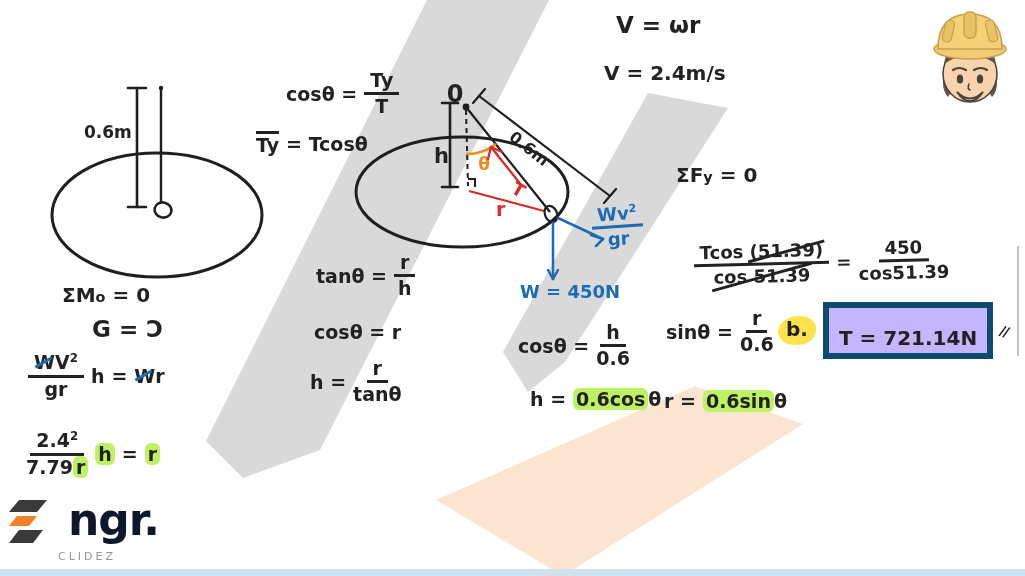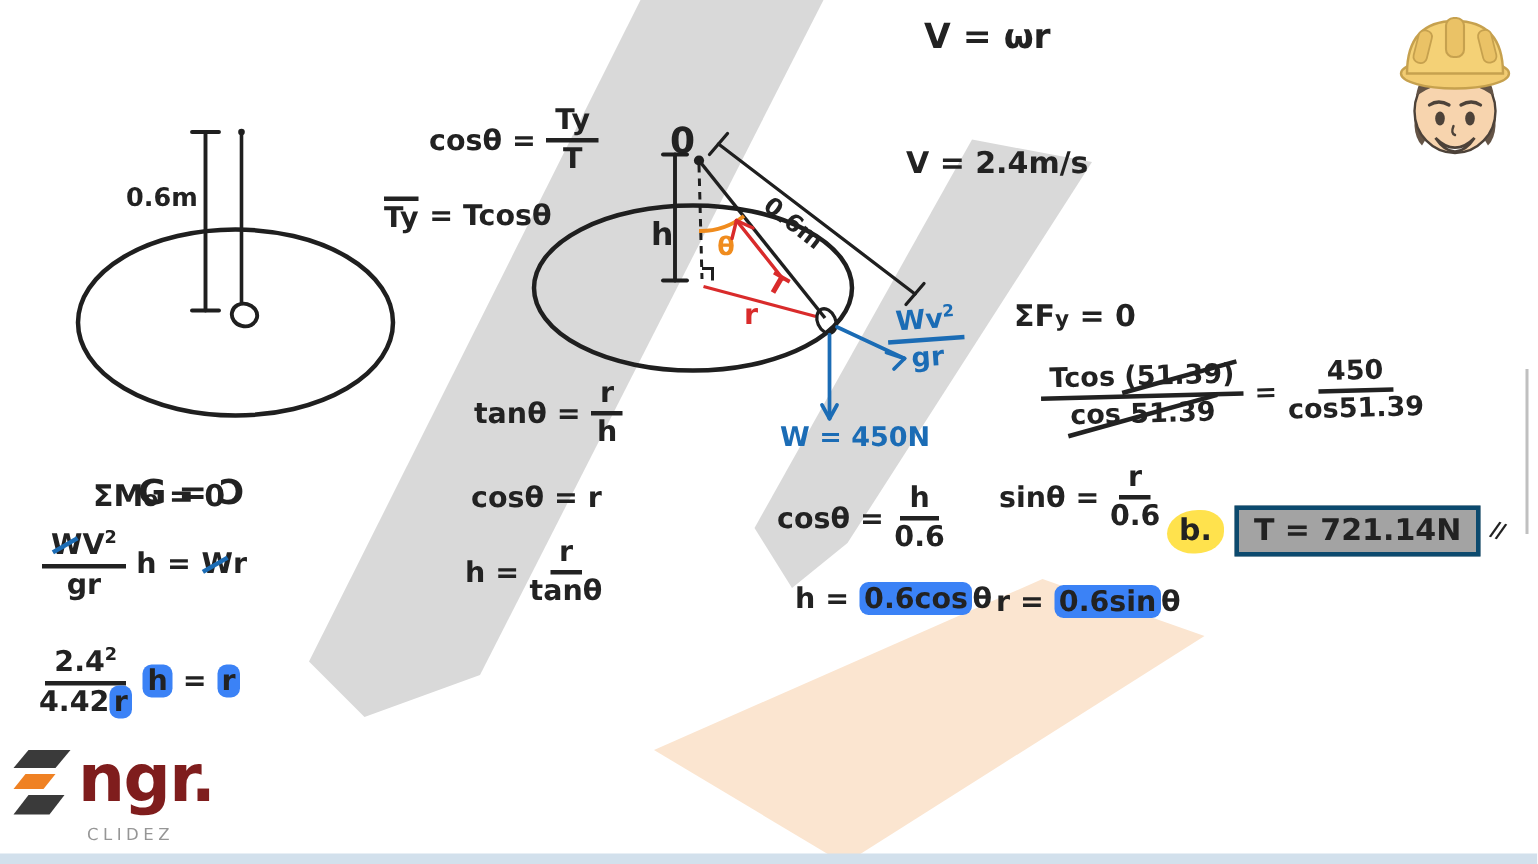--- a/index.html
+++ b/index.html
@@ -14,29 +14,29 @@
   .frac > .den{padding-top:1px;}
   .blue{color:#1b6cb5;}
   .blue .num{border-color:#1b6cb5;}
   sup{font-size:0.62em;}
   .sub{font-size:0.72em;}
   .obar{border-top:3px solid #222;padding-top:0;}
   .xout{position:relative;display:inline-block;}
   .xout::after{content:"";position:absolute;left:-3px;right:-3px;top:46%;
                border-top:3px solid #222;transform:rotate(-14deg);}
   .xout.xb::after{border-color:#1b6cb5;top:42%;transform:rotate(-30deg);left:0;right:2px;}
-  .hlb{background:#3b82f6;border-radius:6px;padding:0 3px;text-align:center;}
+  .hlb{background:#bef264;border-radius:6px;padding:0 3px;text-align:center;}
   .hly{background:#ffe24d;border-radius:60% 45% 55% 50%;padding:1px 8px 4px;display:inline-block;}
-  .ansbox{border:3px solid #0c4a6e;padding:1px 10px 3px;display:inline-block;background:#a3a3a3;}
+  .ansbox{border:6px solid #0c4a6e;padding:18px 10px 3px;display:inline-block;background:#c4b5fd;}
   .ditto{font-size:14px;transform:rotate(18deg);letter-spacing:-1px;color:#222;}
   .fs17{font-size:17px;} .fs18{font-size:18px;} .fs19{font-size:19px;}
-  .fs20{font-size:20px;margin-top:35px;} .fs21{font-size:23px;}
+  .fs20{font-size:20px;} .fs21{font-size:23px;}
   #logo{position:absolute;left:6px;top:500px;width:190px;height:72px;z-index:4;}
-  #logo .brand{position:absolute;left:46px;top:-6px;font-size:44px;font-weight:700;
-               color:#7f1d1d;letter-spacing:-1px;}
+  #logo .brand{position:absolute;left:62px;top:-6px;font-size:44px;font-weight:700;
+               color:#0f172a;letter-spacing:-1px;}
   #logo .tagline{position:absolute;left:52px;top:50px;font-size:11px;color:#969696;
                  letter-spacing:3px;font-weight:400;}
   #bottom-bar{position:absolute;left:0;bottom:0;width:1025px;height:7px;background:#d2e0ec;z-index:5;}
   #edge-line{position:absolute;left:1017px;top:246px;width:2px;height:110px;background:#8c8c8c;
              opacity:.55;z-index:2;}
 </style>
 </head>
 <body>
 
 <div id="canvas">
@@ -151,21 +151,21 @@
       <span class="num"><span class="xout xb">W</span><span>V</span><sup>2</sup></span>
       <span class="den">gr</span>
     </span>
     <span>h</span>
     <span>=</span>
     <span><span class="xout xb">W</span><span>r</span></span>
   </div>
   <div class="hw fs19 row" style="left:26px;top:430px">
     <span class="frac">
       <span class="num"><span>2.4</span><sup>2</sup></span>
-      <span class="den"><span>4.42</span><span class="hlb">r</span></span>
+      <span class="den"><span>7.79</span><span class="hlb">r</span></span>
     </span>
     <span class="hlb">h</span>
     <span>=</span>
     <span class="hlb">r</span>
   </div>
 
   <div class="hw fs20" style="left:676px;top:163px">
     <span>ΣF</span><span class="sub">y</span>
     <span>= 0</span>
   </div>

